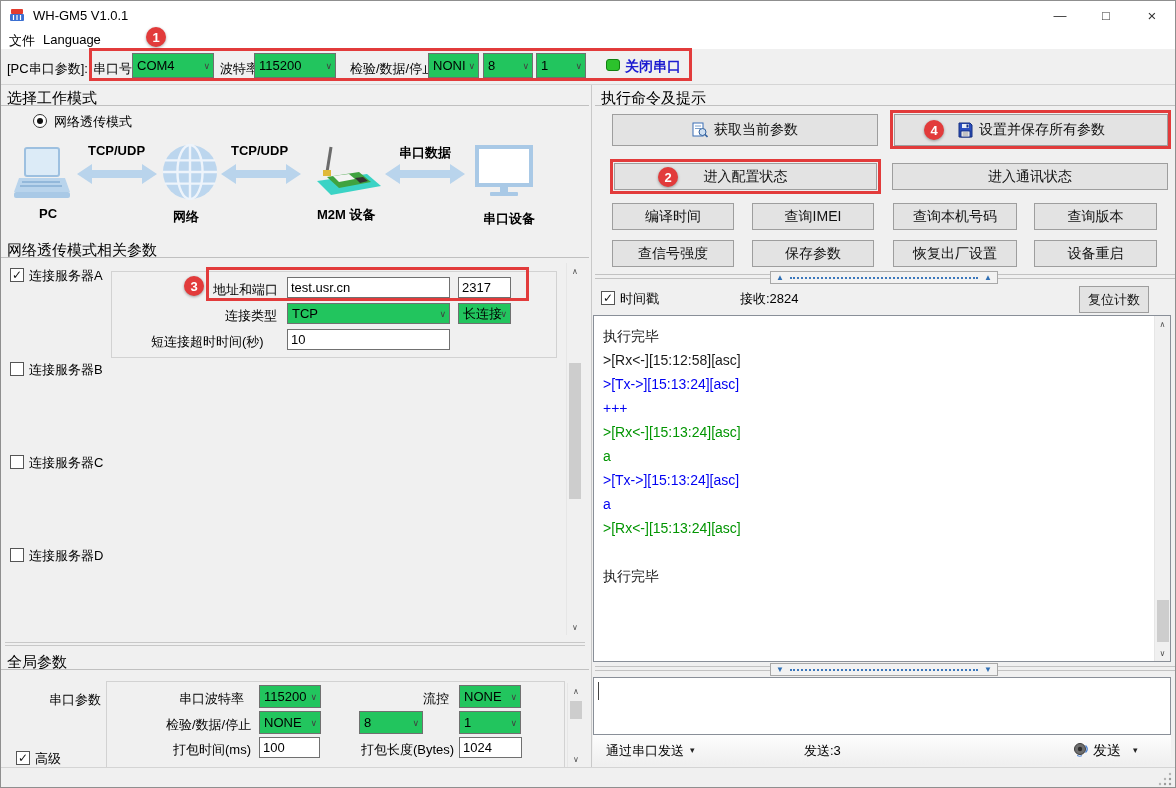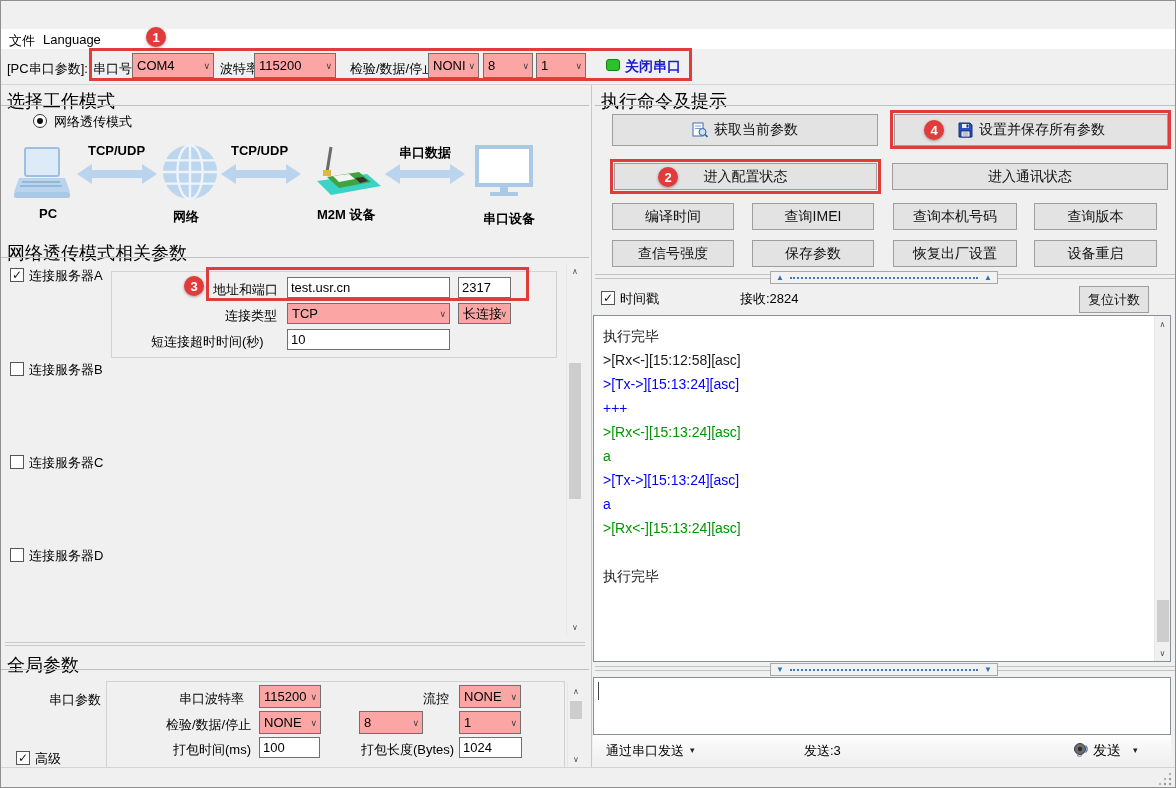--- a/index.html
+++ b/index.html
@@ -7,21 +7,21 @@
   .w{position:relative;width:1176px;height:788px;background:#f0f0f0;
      font-family:"Liberation Sans","DejaVu Sans",sans-serif;font-size:13px;color:#000;
      border:1px solid #8f8f8f;overflow:hidden;}
   .abs{position:absolute;}
   .titlebar{left:0;top:0;width:100%;height:28px;background:#fff;}
   .menubar{left:0;top:28px;width:100%;height:20px;background:#fff;}
   .menu-item{position:absolute;top:2px;padding:1px 4px;cursor:default;}
   .winbtn{position:absolute;top:0;width:46px;height:28px;display:flex;align-items:center;justify-content:center;font-size:13px;color:#333;}
   .toolbar{left:0;top:48px;width:100%;height:36px;background:#f0f0f0;border-bottom:1px solid #d5d5d5;}
   .lbl{position:absolute;white-space:nowrap;}
-  .combo{position:absolute;height:25px;background:#fca5a5;border:1px solid #707070;display:flex;align-items:center;padding:0 14px 0 4px;overflow:hidden;white-space:nowrap;}
+  .combo{position:absolute;height:25px;background:#22c55e;border:1px solid #707070;display:flex;align-items:center;padding:0 14px 0 4px;overflow:hidden;white-space:nowrap;}
   .combo .arr{position:absolute;right:3px;top:50%;transform:translateY(-50%);font-size:9px;color:#404040;}
   .tinput{position:absolute;height:21px;background:#fff;border:1px solid #707070;padding:0 3px;display:flex;align-items:center;overflow:hidden;white-space:nowrap;font-size:13px;}
   .btn{position:absolute;background:#e3e3e3;border:1px solid #9e9e9e;display:flex;align-items:center;justify-content:center;font-size:14px;color:#111;gap:6px;white-space:nowrap;}
   .chk{position:absolute;width:14px;height:14px;background:#fff;border:1px solid #555;font-size:12px;line-height:12px;text-align:center;color:#111;}
   .radio{position:absolute;width:14px;height:14px;border:1px solid #333;border-radius:50%;background:#fff;}
   .radio .dot{display:none;position:absolute;left:3px;top:3px;width:6px;height:6px;border-radius:50%;background:#111;}
   .radio.on .dot{display:block;}
   .hr{position:absolute;height:1px;background:#c0c0c0;}
   .gbox{position:absolute;border:1px solid #d2d2d2;}
   .redbox{position:absolute;border:3px solid var(--annotation,#e23b3b);z-index:8;pointer-events:none;}
@@ -36,31 +36,44 @@
   .split-handle .dots{flex:1;height:0;border-top:2px dotted #3b77bc;margin:0 6px;}
   .split-handle .tri{font-size:8px;color:#2f6fb5;line-height:1;}
   .log{position:absolute;background:#fff;border:1px solid #898f98;overflow:hidden;}
   .log-lines{position:absolute;left:9px;top:12px;right:20px;}
   .log-line{height:24px;font-size:14px;white-space:pre;overflow:hidden;}
   .sendarea{position:absolute;background:#fff;border:1px solid #898f98;}
   .cursorbar{position:absolute;width:1px;height:18px;background:#444;}
   .sendbar{position:absolute;background:linear-gradient(#fdfdfd,#efefef);text-align:right;}
   .dd{font-size:9px;color:#222;}
   .statusbar{position:absolute;left:0;top:766px;width:100%;height:22px;background:#f0f0f0;border-top:1px solid #d4d4d4;}
-  .sec-title{position:absolute;font-size:18px;color:#000;white-space:nowrap;}
+  .sec-title{position:absolute;font-size:15px;color:#000;white-space:nowrap;}
   .closeport{position:absolute;font-size:14px;font-weight:700;color:var(--close-port-text,#1b1bd0);white-space:nowrap;}
   .led{position:absolute;width:14px;height:12px;border-radius:3px;background:var(--led,#2cc22c);border:1px solid #118011;}
   .linklbl{position:absolute;font-weight:700;font-size:13px;white-space:nowrap;}
   .nodelbl{position:absolute;font-size:13px;font-weight:600;white-space:nowrap;}
 </style>
 </head>
 <body>
 
 <div class="w">
 
+  <div class="abs titlebar">
+    <svg class="abs" style="left:8px;top:6px" width="16" height="16" viewBox="0 0 16 16">
+      <rect x="2" y="2" width="12" height="5" rx="1" fill="#e33b2e"></rect>
+      <rect x="1" y="7" width="14" height="7" rx="1" fill="#3b6fd1"></rect>
+      <line x1="4.5" y1="8" x2="4.5" y2="13" stroke="#fff" stroke-width="1.2"></line>
+      <line x1="8" y1="8" x2="8" y2="13" stroke="#fff" stroke-width="1.2"></line>
+      <line x1="11.5" y1="8" x2="11.5" y2="13" stroke="#fff" stroke-width="1.2"></line>
+    </svg>
+    <span class="lbl" style="left:32px;top:7px;font-size:13px">WH-GM5 V1.0.1</span>
+    <div class="winbtn" style="left:1036px">—</div>
+    <div class="winbtn" style="left:1082px">□</div>
+    <div class="winbtn" style="left:1128px;font-size:15px">×</div>
+  </div>
 
   <div class="abs menubar">
     <span class="menu-item" style="left:4px">文件</span>
     <span class="menu-item" style="left:38px">Language</span>
   </div>
 
   <div class="abs toolbar">
     <span class="lbl" style="left:6px;top:11px">[PC串口参数]:</span>
     <span class="lbl" style="left:92px;top:11px">串口号</span>
     <div class="combo" style="left:131px;top:4px;width:82px">

